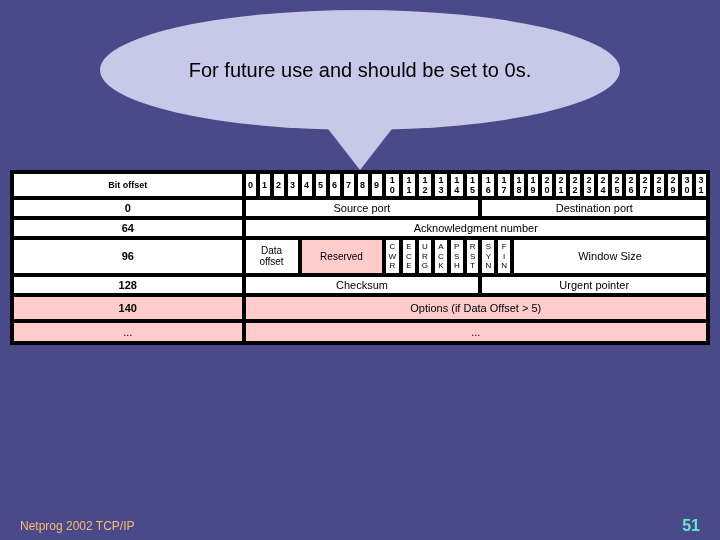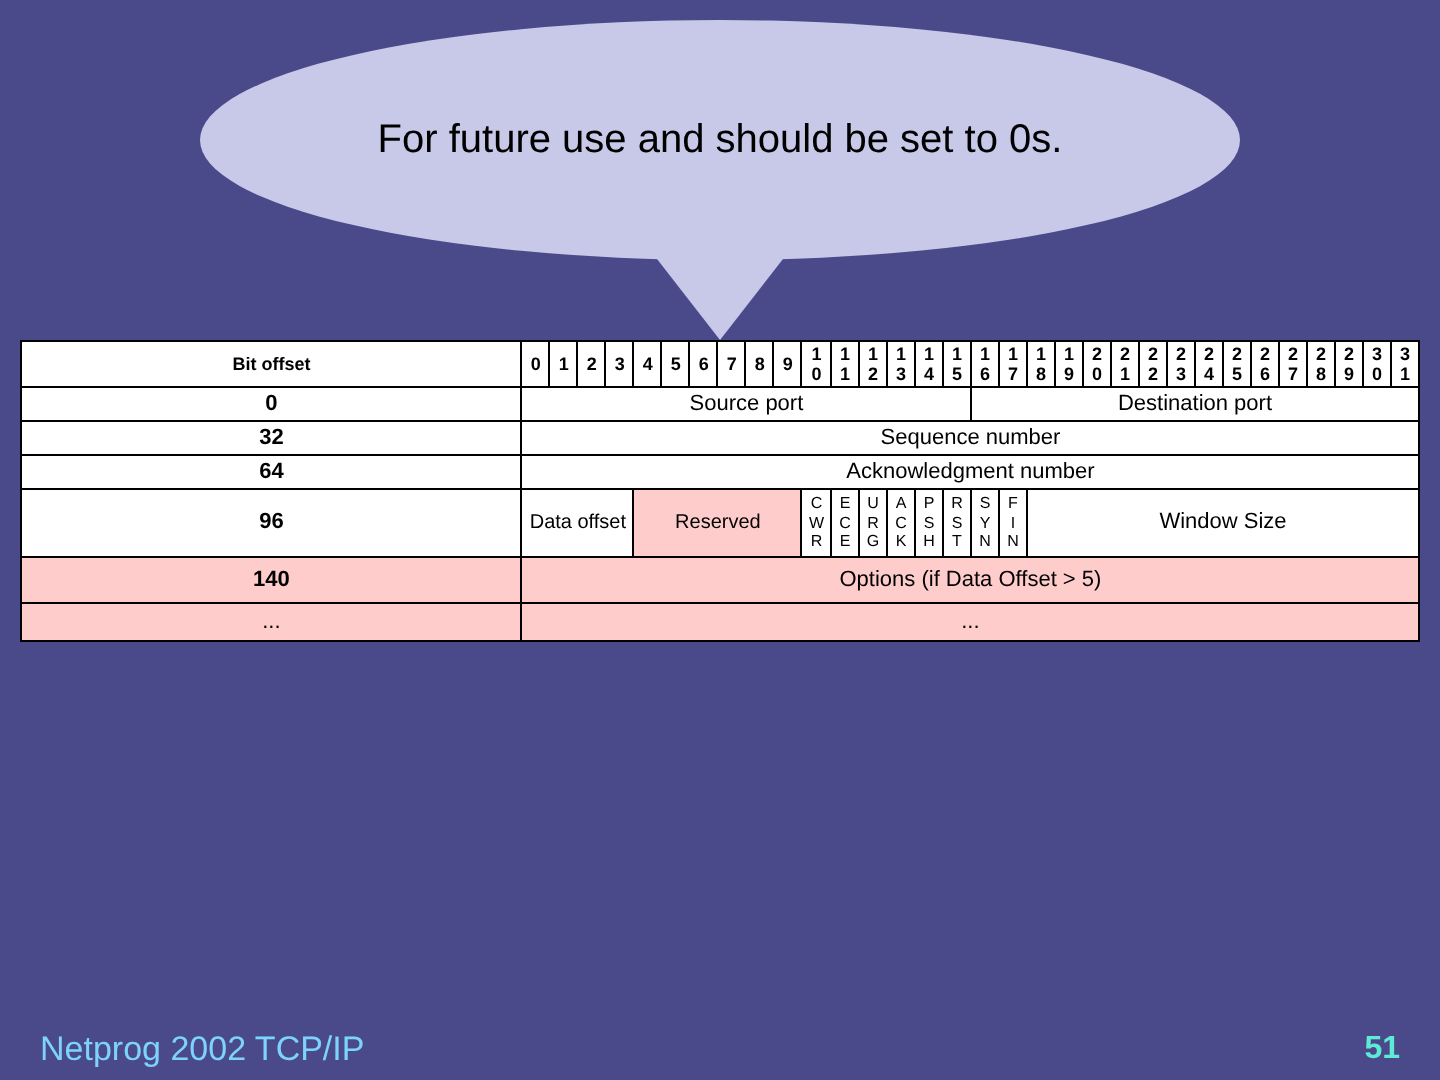--- a/index.html
+++ b/index.html
@@ -70,21 +70,21 @@
 
     
     .tcp-table {
       width: 100%;
       border-collapse: collapse;
       background: white;
       font-size: 11px;
     }
 
     .tcp-table td, .tcp-table th {
-      border: 1px solid #000000;
+      border: 4px solid #000000;
       text-align: center;
       padding: 2px 3px;
       vertical-align: middle;
     }
 
     .header-row td {
       background: white;
       font-weight: bold;
       font-size: 9px;
       padding: 1px 1px;
@@ -141,22 +141,22 @@
       bottom: 5px;
       width: 100%;
       text-align: center;
       display: flex;
       justify-content: space-between;
       align-items: center;
       padding: 0 20px;
     }
 
     .footer-text {
-      color: #7dd3fc;
-      font-size: 17px;
+      color: #fdba74;
+      font-size: 12px;
       text-align: right;
     }
 
     .footer-num {
       color: #5eead4;
       font-size: 16px;
       font-weight: bold;
     }
   </style>
 </head>
@@ -212,24 +212,20 @@
       </tr>
     </thead>
     <tbody>
 
       <tr class="data-row">
         <td class="offset-num">0</td>
         <td colspan="16" class="data-cell">Source port</td>
         <td colspan="16" class="data-cell">Destination port</td>
       </tr>
 
-      <tr class="data-row">
-        <td class="offset-num">32</td>
-        <td colspan="32" class="data-cell">Sequence number</td>
-      </tr>
 
       <tr class="data-row">
         <td class="offset-num">64</td>
         <td colspan="32" class="data-cell">Acknowledgment number</td>
       </tr>
 
       <tr class="data-row">
         <td class="offset-num">96</td>
         <td colspan="4" class="data-cell" style="font-size:10px;">Data offset</td>
         <td colspan="6" class="data-cell reserved-highlight" style="font-size:10px;">Reserved</td>
@@ -237,20 +233,25 @@
         <td colspan="1" class="flags-cell">E<br>C<br>E</td>
         <td colspan="1" class="flags-cell">U<br>R<br>G</td>
         <td colspan="1" class="flags-cell">A<br>C<br>K</td>
         <td colspan="1" class="flags-cell">P<br>S<br>H</td>
         <td colspan="1" class="flags-cell">R<br>S<br>T</td>
         <td colspan="1" class="flags-cell">S<br>Y<br>N</td>
         <td colspan="1" class="flags-cell">F<br>I<br>N</td>
         <td colspan="16" class="data-cell">Window Size</td>
       </tr>
 
+      <tr class="data-row">
+        <td class="offset-num">128</td>
+        <td colspan="16" class="data-cell">Checksum</td>
+        <td colspan="16" class="data-cell">Urgent pointer</td>
+      </tr>
 
       <tr class="options-row">
         <td class="offset-num" style="background:#ffcccc;">140</td>
         <td colspan="32" class="data-cell">Options (if Data Offset &gt; 5)</td>
       </tr>
 
       <tr class="dots-row">
         <td>...</td>
         <td colspan="32">...</td>
       </tr>

